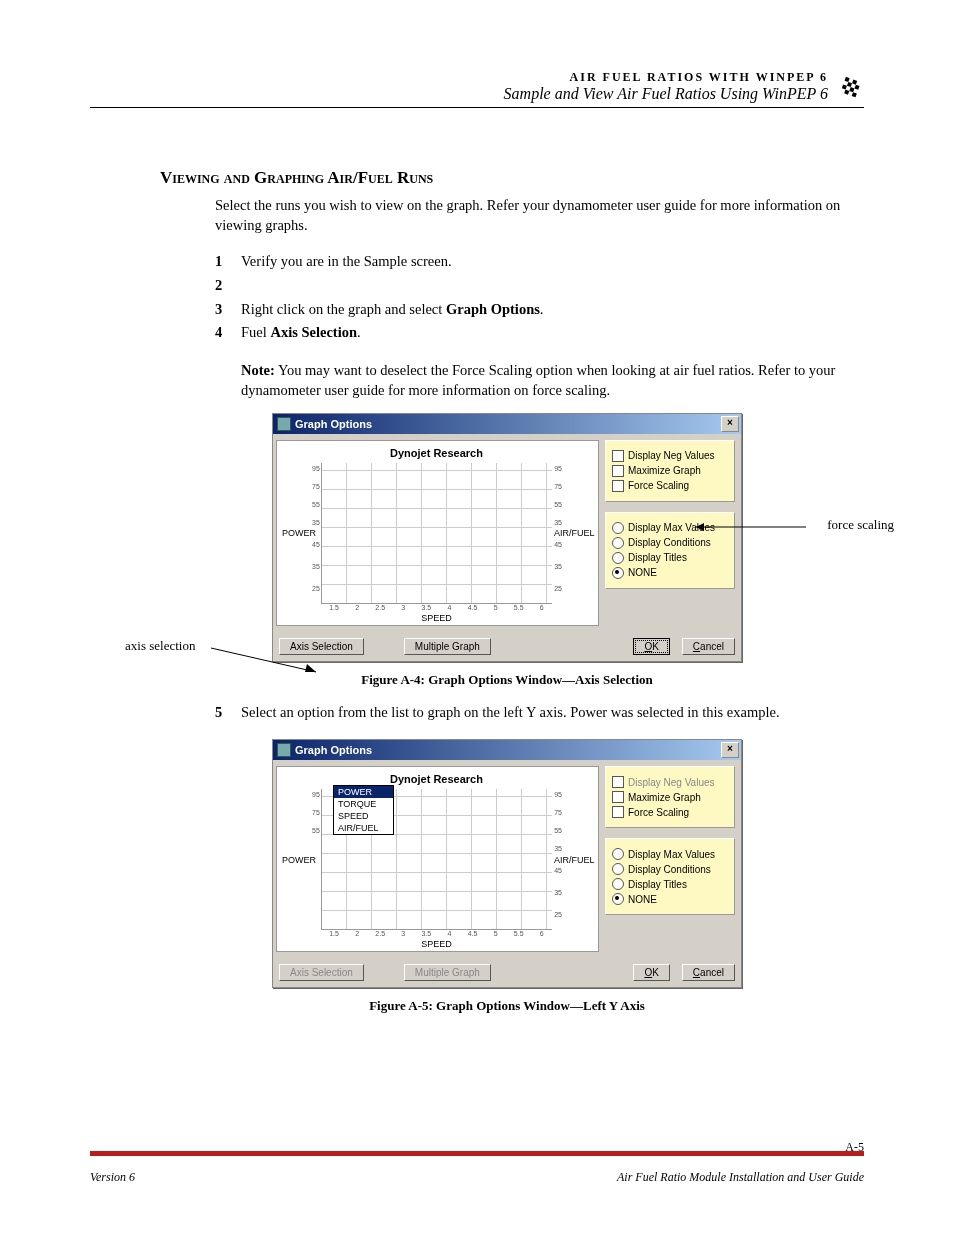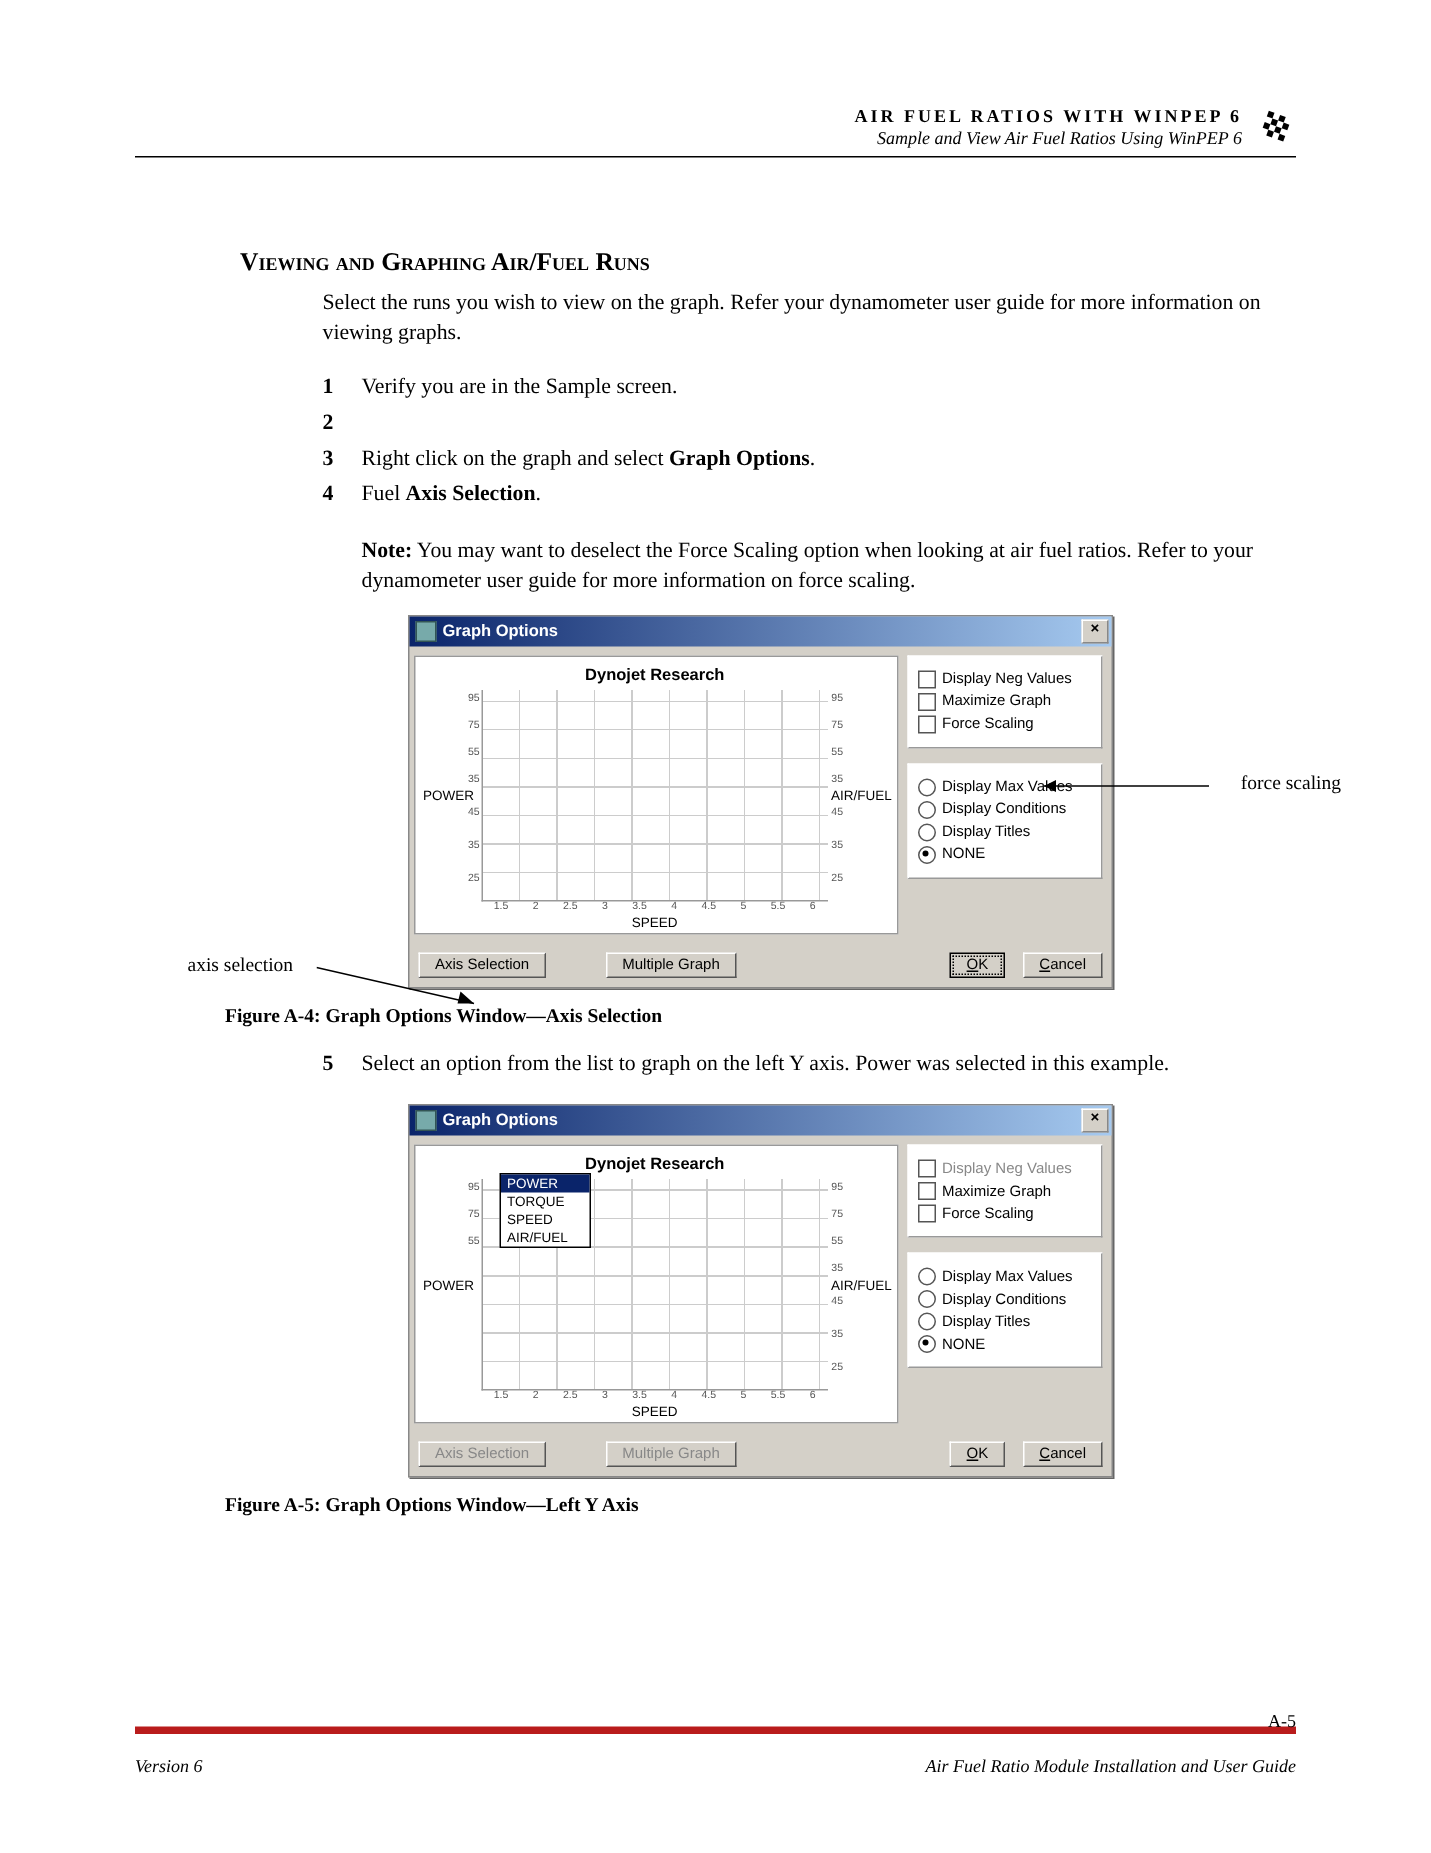--- a/index.html
+++ b/index.html
@@ -28,21 +28,21 @@
     gap:8px;
   }
   .header-text { display:flex; flex-direction:column; align-items:flex-end; }
   .header-chapter {
     font-size: 12px;
     letter-spacing: 2px;
     font-weight: bold;
     font-family: Georgia, serif;
   }
   .header-sub {
-    font-size: 12px;
+    font-size: 16px;
     font-style: italic;
   }
   .header-icon { width:28px; height:28px; display:inline-block; }
   .section-title {
     font-variant: small-caps;
     font-weight: bold;
     font-size: 17px;
     margin-bottom: 8px;
     margin-left: 70px;
   }
@@ -120,36 +120,36 @@
       repeating-linear-gradient(to right, transparent 0 24px, #ccc 24px 25px),
       repeating-linear-gradient(to top, transparent 0 18px, #ccc 18px 19px);
   }
   .grid .ytick { position:absolute; left:-10px; font-size:7px; color:#555; }
   .grid .ytick.r { left:auto; right:-10px; }
   .xlabel-row { text-align:center; font-size:9px; margin-top:2px; }
   .ticks-row { display:flex; justify-content:space-around; font-size:7px; color:#555; padding:0 42px 0 42px; }
   .right-panel { width:130px; display:flex; flex-direction:column; gap:10px; }
   .group {
     border:1px solid #999; border-top-color:#fff; border-left-color:#fff;
-    background:#ffffff;
+    background:#fef9c3;
     padding:6px;
   }
   .opt { display:flex; align-items:center; gap:4px; margin:3px 0; }
   .cb, .rb { width:10px; height:10px; background:#fff; border:1px solid #555; display:inline-block; }
   .rb { border-radius:50%; position:relative; }
   .rb.sel::after { content:""; position:absolute; width:4px; height:4px; background:#000; border-radius:50%; left:2px; top:2px; }
   .dlg-buttons { display:flex; justify-content:space-between; padding:4px 6px 6px 6px; align-items:center; }
   .btngrp { display:flex; gap:40px; }
   .btn {
     border:1px solid #555; border-top-color:#fff; border-left-color:#fff;
     background:#d4d0c8; padding:2px 10px; font-size:10px;
   }
   .btn.default { outline:1px dotted #000; outline-offset:-3px; border:1px solid #000; }
   .btn.disabled { color:#888; }
-  .fig-caption { font-size:13px; font-weight:bold; margin-top:10px; }
+  .fig-caption { text-align:center; font-size:13px; font-weight:bold; margin-top:10px; }
   .callout {
     position:absolute;
     font-size:13px;
     font-family: Georgia, serif;
     color:#000;
   }
   .callout .line { stroke:#000; stroke-width:1; fill:none; }
   .dropdown {
     position:absolute;
     background:#fff;

